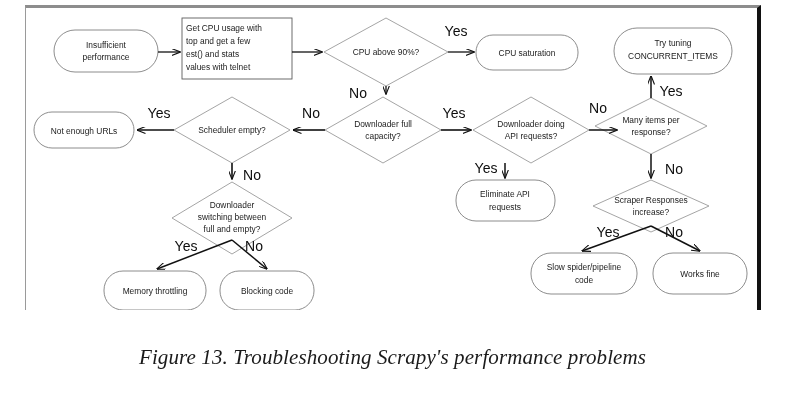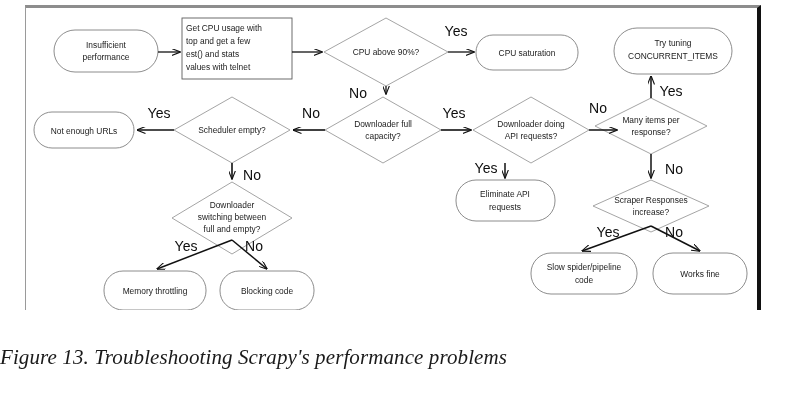--- a/index.html
+++ b/index.html
@@ -22,21 +22,21 @@
     border-right:4px solid #111111;
     border-bottom:none;
     background:#ffffff;
   }
   #flow-svg{position:absolute;left:0;top:0;}
 
   .cap-wrap{
     position:absolute;
     left:0; top:345px;
     width:785px;
-    text-align:left;
+    text-align:center;
   }
   .caption{
     font-family:"Liberation Serif", serif;
     font-style:italic;
     font-size:21px;
     color:#1a1a1a;
     letter-spacing:0.1px;
   }
   text{ font-family:"Liberation Sans", sans-serif; fill:#1b1b1b; }
   .node-label{ font-size:8.4px; }

